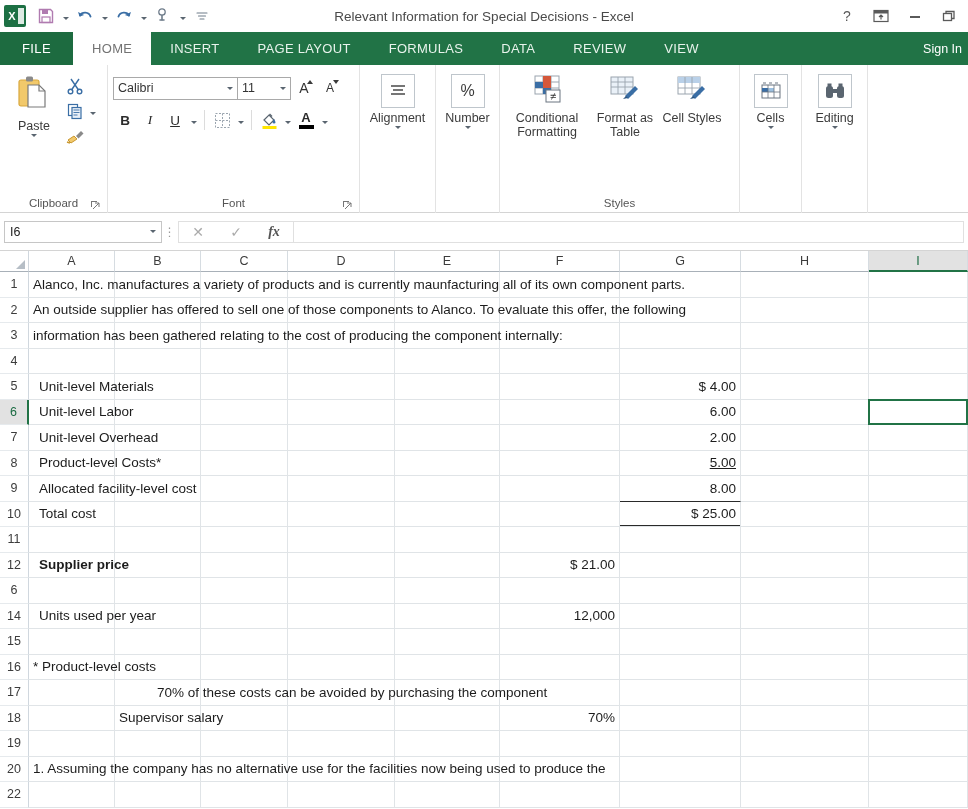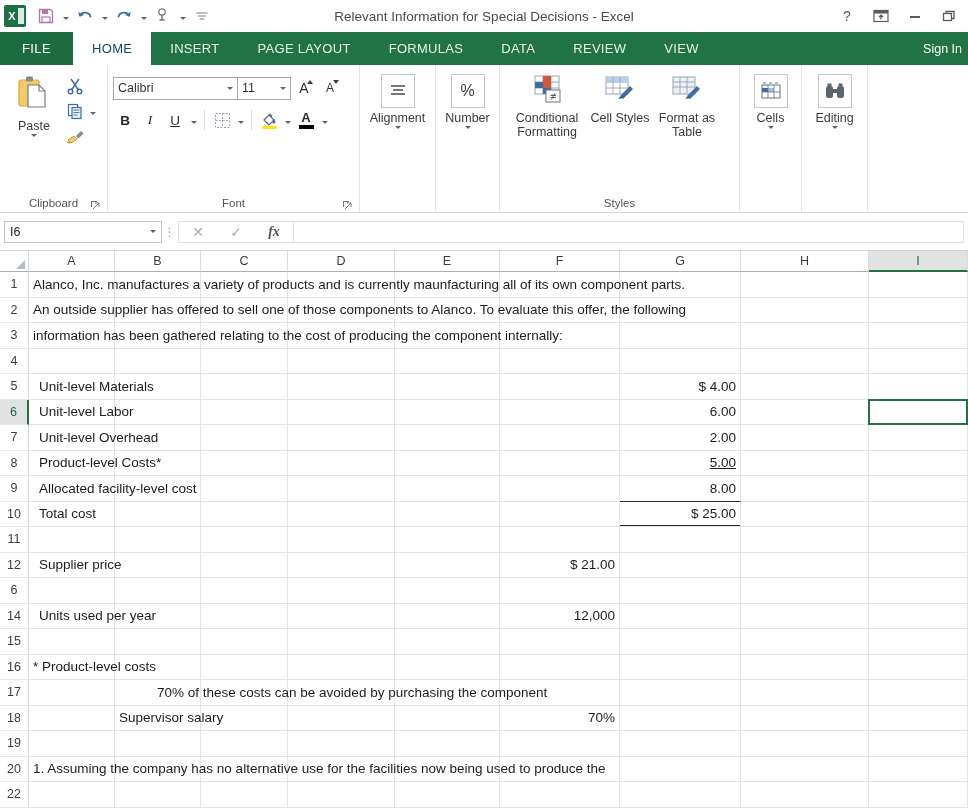--- a/index.html
+++ b/index.html
@@ -90,21 +90,21 @@
   .tab {
     color: #e8f3ec;
     font-size: 13px;
     padding: 0 19px;
     display: flex; align-items: center;
     letter-spacing: .3px;
     cursor: pointer;
   }
   .tab.active {
     background: #ffffff;
-    color: #0c4a6e;
+    color: #737373;
   }
   .signin {
     position: absolute; right: 6px; top: 0; height: 33px;
     display: flex; align-items: center;
     color: #ffffff; font-size: 12.5px;
     cursor: pointer;
   }
 
   
   .ribbon {
@@ -570,38 +570,38 @@
           <path d="M16 2v18M24 2v18M8 8h24M8 14h24" stroke="#9aa4ae" stroke-width="1"></path>
           <rect x="16" y="2" width="8" height="6" fill="#d4573a"></rect>
           <rect x="8" y="8" width="8" height="6" fill="#3a6ea5"></rect>
           <rect x="16" y="8" width="8" height="6" fill="#d4573a"></rect>
           <rect x="16" y="14" width="8" height="6" fill="#3a6ea5"></rect>
           <rect x="19" y="16" width="14" height="12" fill="#fff" stroke="#6a7580" stroke-width="1"></rect>
           <text x="26" y="26" font-size="11" text-anchor="middle" fill="#333" font-family="sans-serif">≠</text>
         </svg>
         <div class="lbl">Conditional Formatting</div>
       </div>
+      <div class="big-btn" style="width:72px">
+        <svg width="40" height="34" viewBox="0 0 40 34">
+          <rect x="6" y="3" width="22" height="17" fill="#eaf1f8" stroke="#9aa4ae" stroke-width="1"></rect>
+          <path d="M13 3v17M20 3v17M6 8h22M6 13h22" stroke="#9aa4ae" stroke-width=".9"></path>
+          <path d="M20 22 l10 -10 3 3 -10 10z" fill="#3a6ea5"></path>
+          <path d="M18 25 l3 -3 2 2z" fill="#2b5580"></path>
+        </svg>
+        <div class="lbl">Format as Table</div>
+      </div>
       <div class="big-btn" style="width:62px">
         <svg width="40" height="34" viewBox="0 0 40 34">
           <rect x="6" y="3" width="22" height="17" fill="#ffffff" stroke="#9aa4ae" stroke-width="1"></rect>
           <rect x="6" y="3" width="22" height="6" fill="#b9d0e8"></rect>
           <path d="M13 3v17M20 3v17M6 14h22" stroke="#9aa4ae" stroke-width=".9"></path>
           <path d="M20 22 l10 -10 3 3 -10 10z" fill="#3a6ea5"></path>
           <path d="M18 25 l3 -3 2 2z" fill="#2b5580"></path>
         </svg>
         <div class="lbl">Cell Styles</div>
-      </div>
-      <div class="big-btn" style="width:72px">
-        <svg width="40" height="34" viewBox="0 0 40 34">
-          <rect x="6" y="3" width="22" height="17" fill="#eaf1f8" stroke="#9aa4ae" stroke-width="1"></rect>
-          <path d="M13 3v17M20 3v17M6 8h22M6 13h22" stroke="#9aa4ae" stroke-width=".9"></path>
-          <path d="M20 22 l10 -10 3 3 -10 10z" fill="#3a6ea5"></path>
-          <path d="M18 25 l3 -3 2 2z" fill="#2b5580"></path>
-        </svg>
-        <div class="lbl">Format as Table</div>
       </div>
     </div>
     <div class="rgroup-label">Styles</div>
   </div>
 
   <div class="rgroup" style="width:62px">
     <div class="rgroup-body" style="justify-content:center;">
       <div class="big-btn" style="width:58px">
         <div class="icon-box">
           <svg width="22" height="20" viewBox="0 0 22 20">
@@ -796,21 +796,21 @@
         <div class="cell" style="width: 87px; flex: 0 0 87px;"></div>
         <div class="cell" style="width: 107px; flex: 0 0 107px;"></div>
         <div class="cell" style="width: 105px; flex: 0 0 105px;"></div>
         <div class="cell" style="width: 120px; flex: 0 0 120px;"></div>
         <div class="cell" style="width: 121px; flex: 0 0 121px;"></div>
         <div class="cell" style="width: 128px; flex: 0 0 128px;"></div>
         <div class="cell" style="width: 99px; flex: 0 0 99px;"></div>
       </div>
       <div class="grow">
         <div class="rowh">12</div>
-        <div class="cell spill ind" style="width: 86px; flex: 0 0 86px;">Supplier price</div>
+        <div class="cell spill ind" style="width: 86px; flex: 0 0 86px; font-weight: bold;">Supplier price</div>
         <div class="cell" style="width: 86px; flex: 0 0 86px;"></div>
         <div class="cell" style="width: 87px; flex: 0 0 87px;"></div>
         <div class="cell" style="width: 107px; flex: 0 0 107px;"></div>
         <div class="cell" style="width: 105px; flex: 0 0 105px;"></div>
         <div class="cell r" style="width: 120px; flex: 0 0 120px;">$         21.00</div>
         <div class="cell" style="width: 121px; flex: 0 0 121px;"></div>
         <div class="cell" style="width: 128px; flex: 0 0 128px;"></div>
         <div class="cell" style="width: 99px; flex: 0 0 99px;"></div>
       </div>
       <div class="grow">

